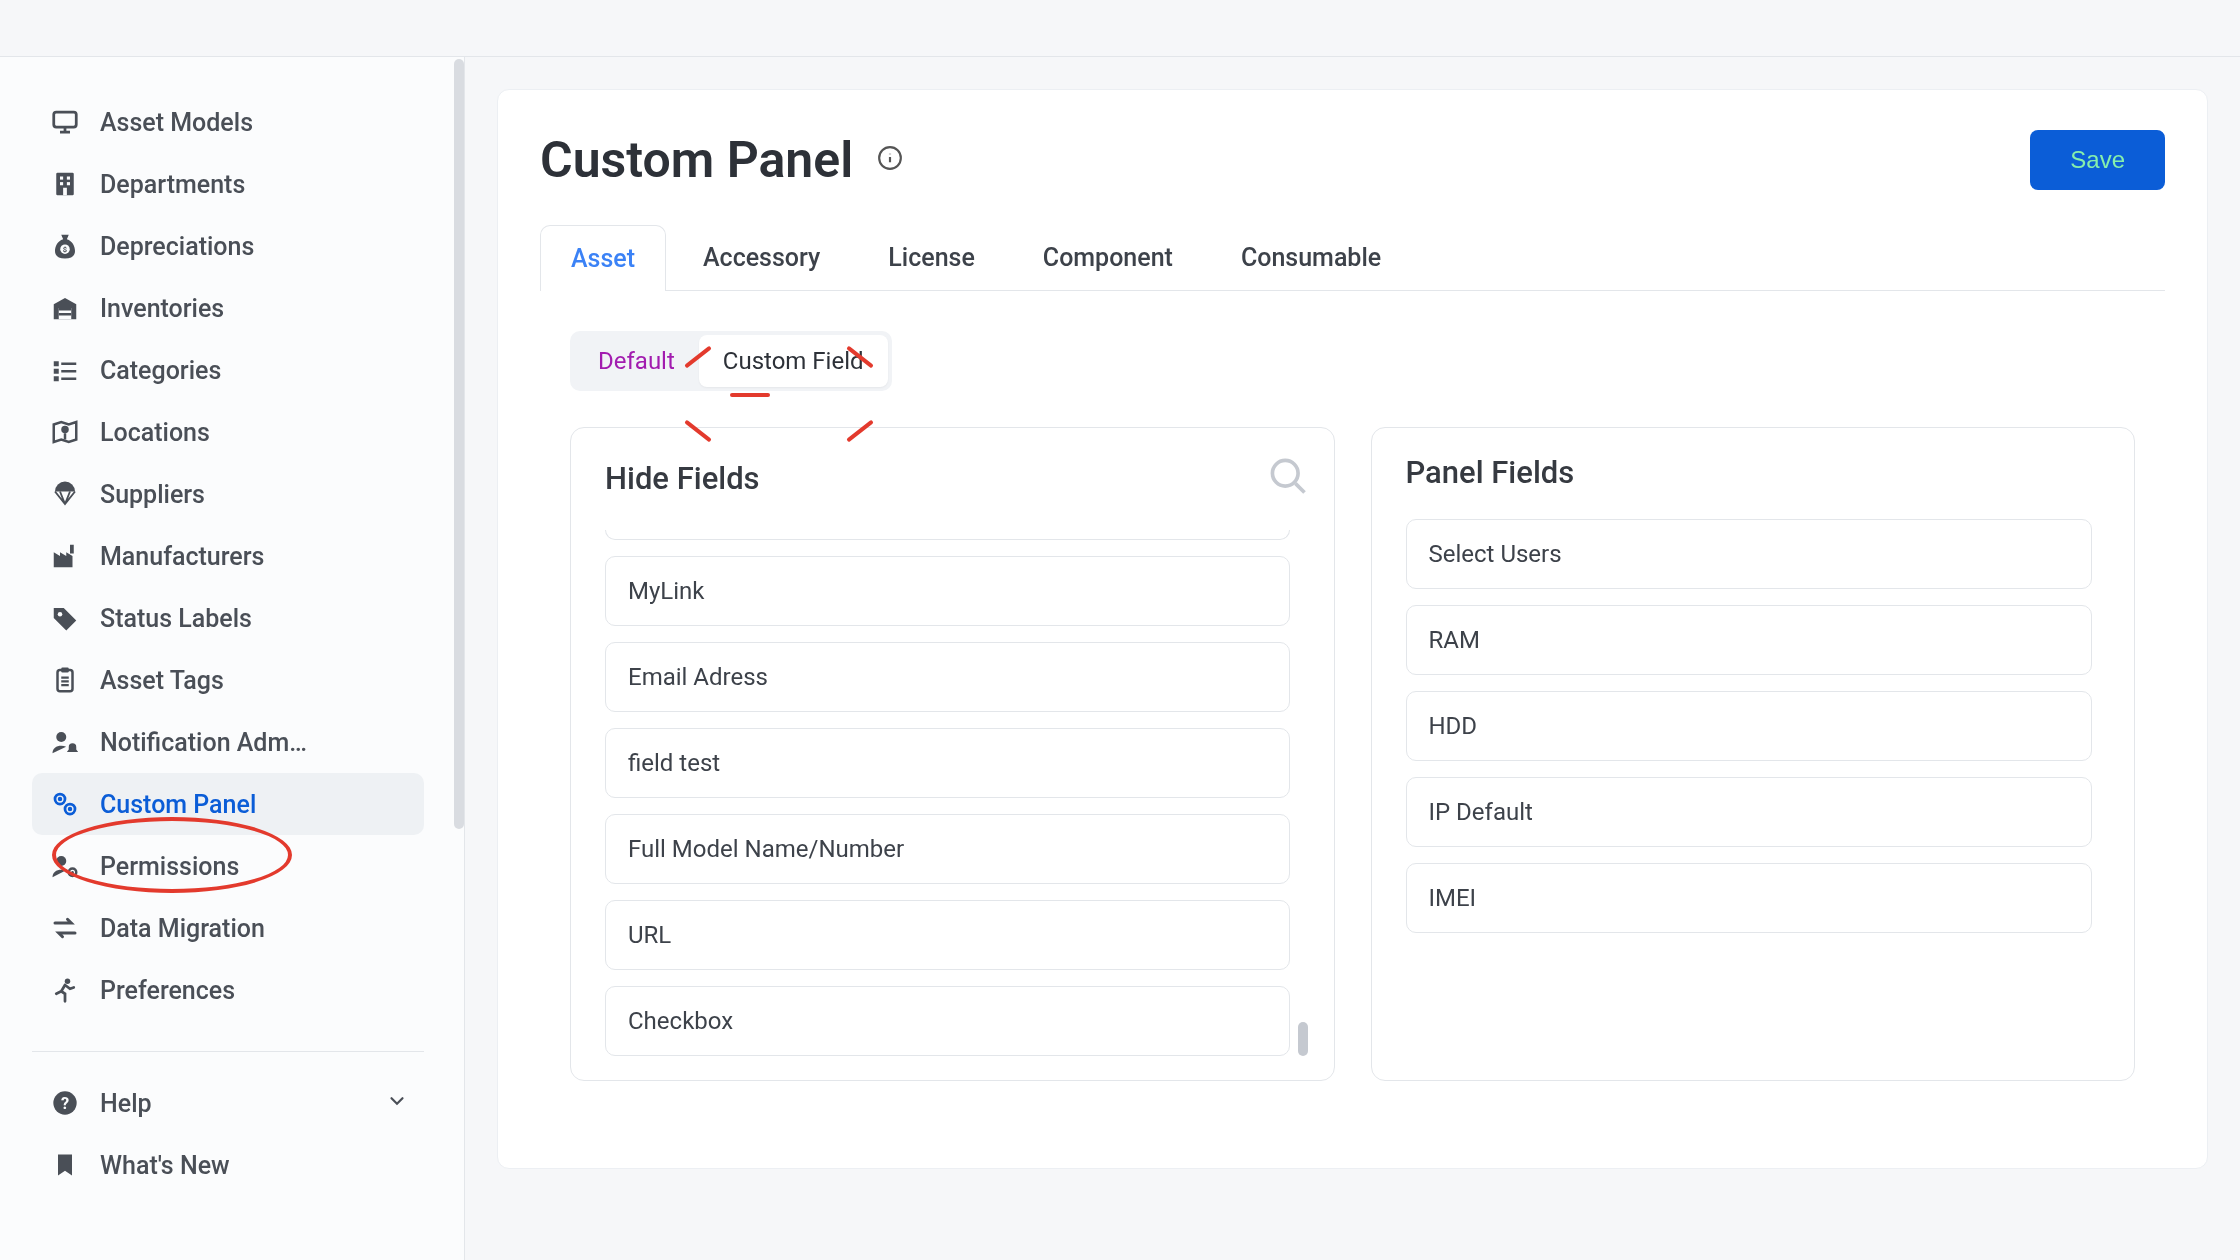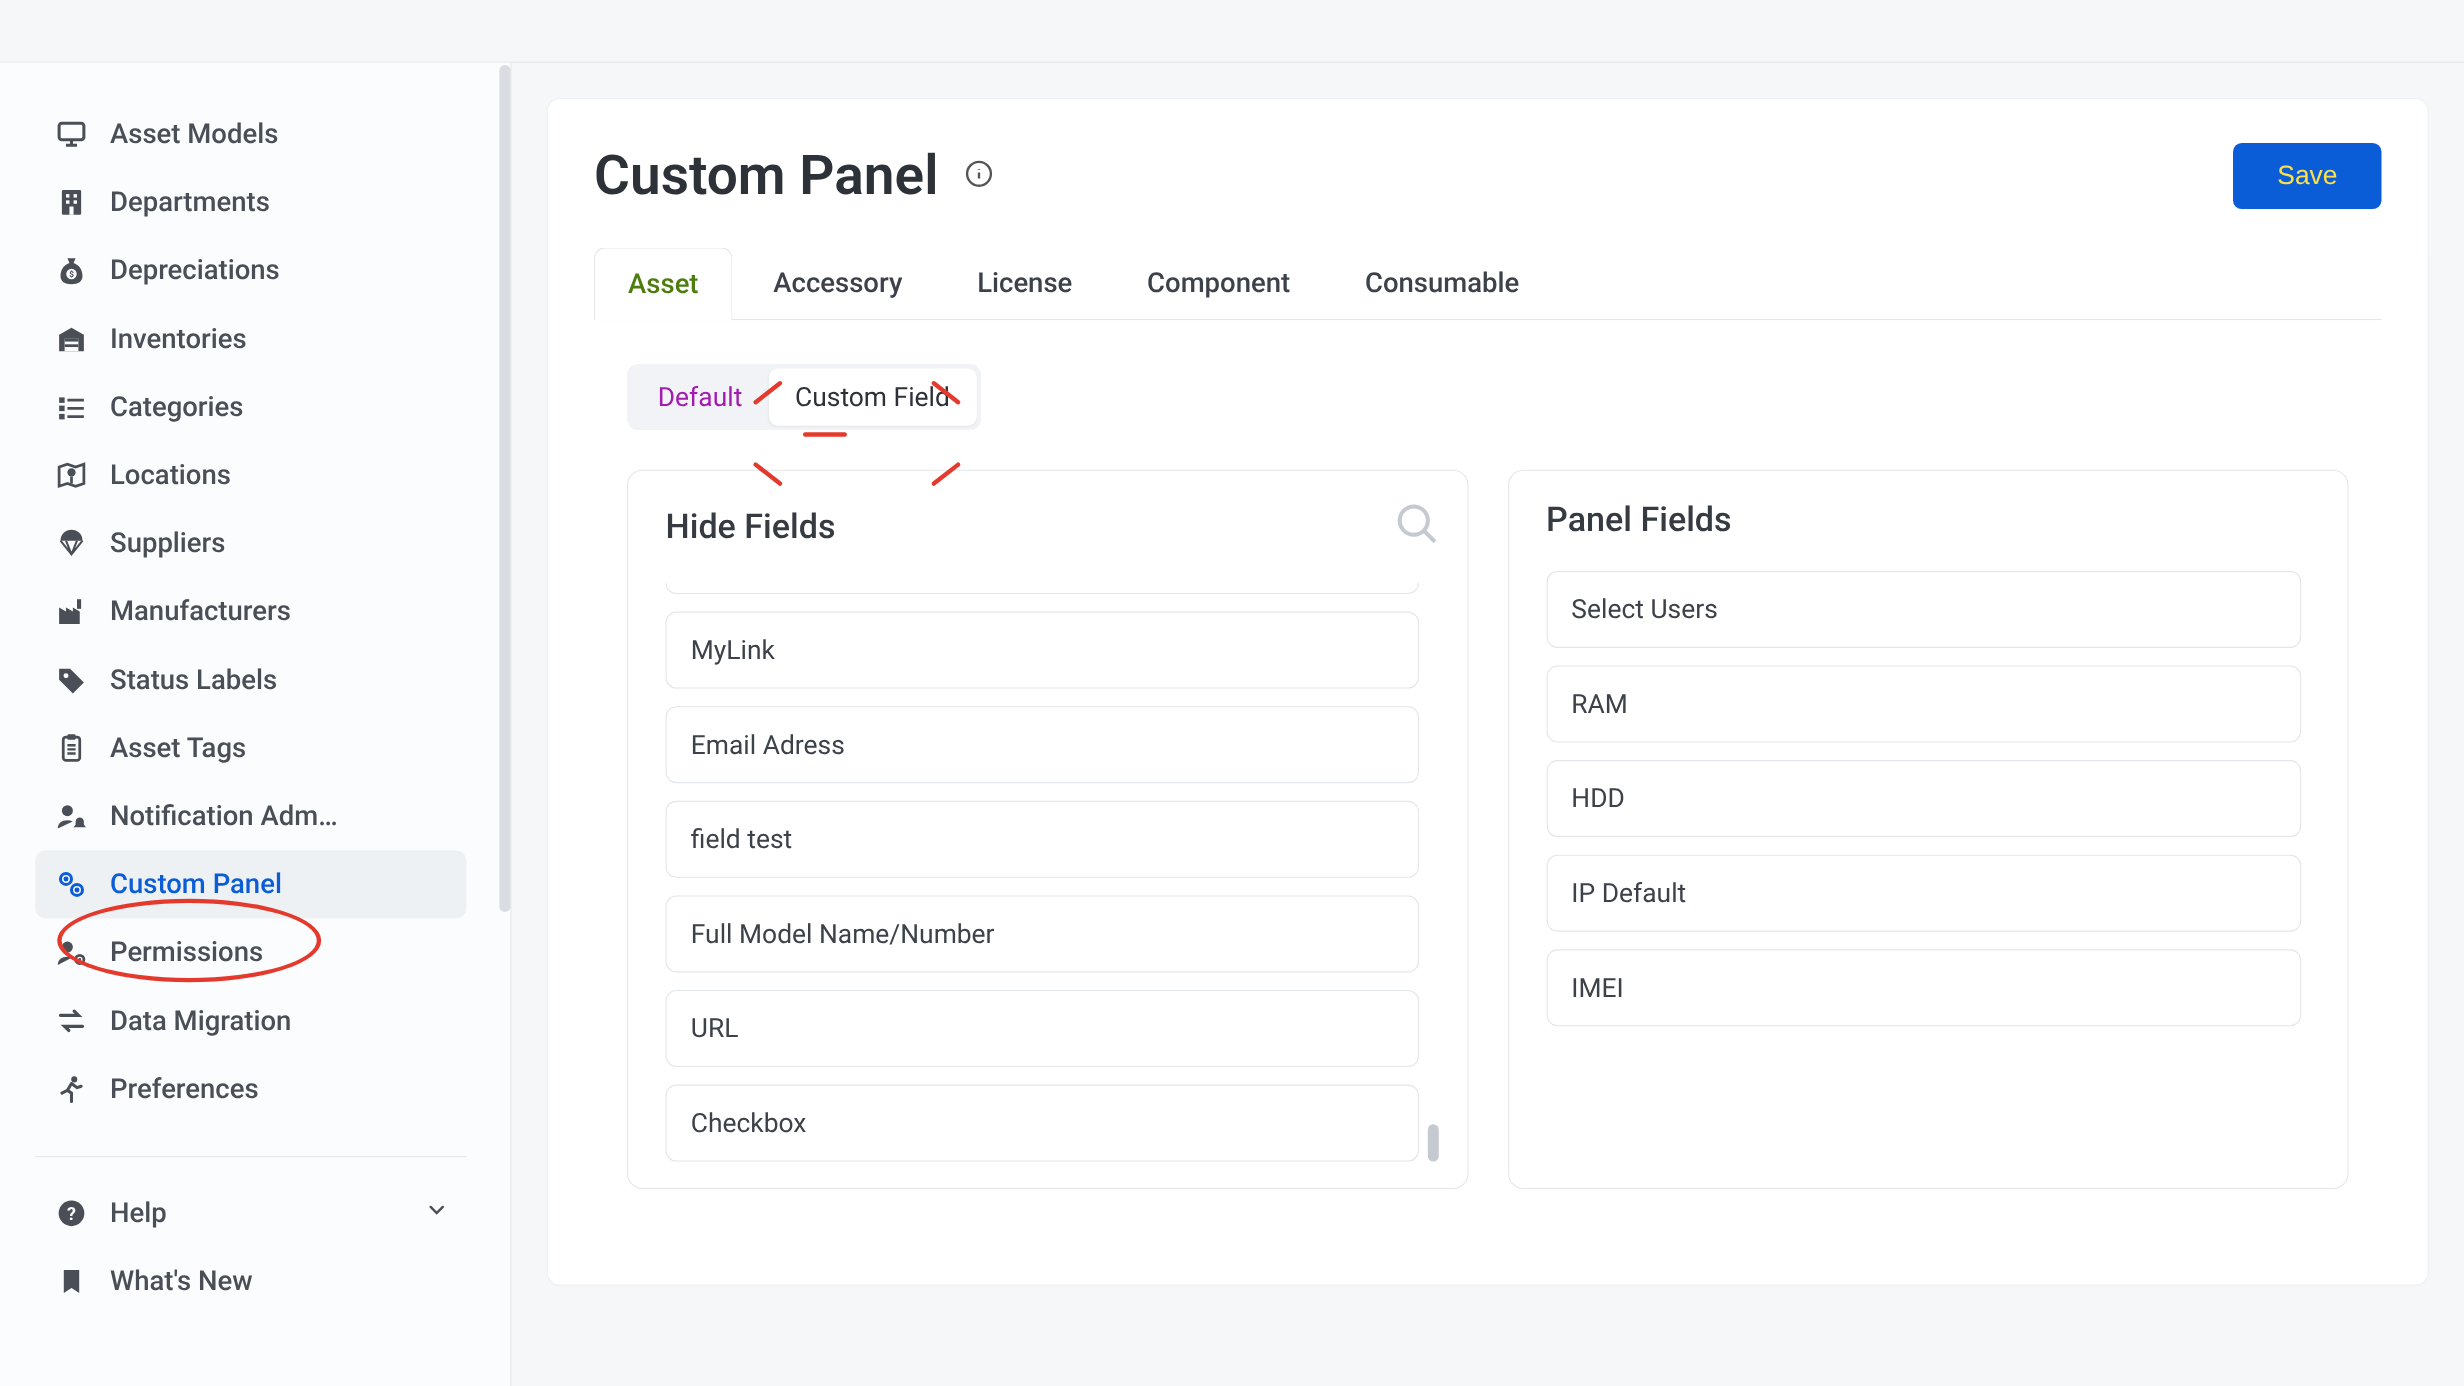--- a/index.html
+++ b/index.html
@@ -141,21 +141,21 @@
     gap: 24px;
   }
   .page-title {
     font-size: 50px;
     font-weight: 600;
     color: #2d3138;
   }
   .info-icon svg { stroke: #555; }
   .save-btn {
     background: #0b5dd7;
-    color: #fde047;
+    color: #86efac;
     border: none;
     border-radius: 8px;
     font-size: 24px;
     font-weight: 500;
     padding: 16px 40px;
     cursor: pointer;
   }
   
   .tabs {
     display: flex;
@@ -166,21 +166,21 @@
     font-size: 25px;
     font-weight: 500;
     color: #3d424a;
     border: 1px solid transparent;
     border-bottom: none;
     border-radius: 10px 10px 0 0;
     cursor: pointer;
     margin-right: 6px;
   }
   .tab.active {
-    color: #4d7c0f;
+    color: #3b82f6;
     border-color: #e3e6ea;
     background: #fff;
     position: relative;
     top: 1px;
   }
   
   .subtab-area {
     padding: 40px 30px 0 30px;
     position: relative;
   }

